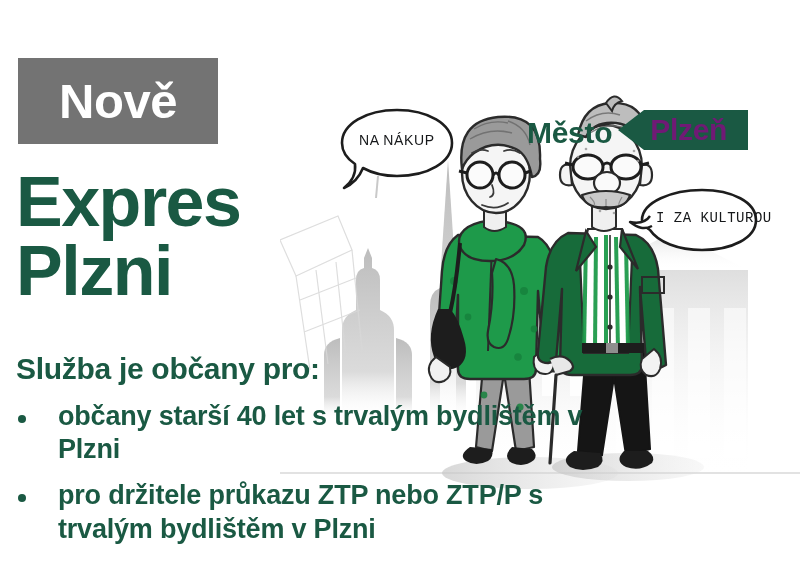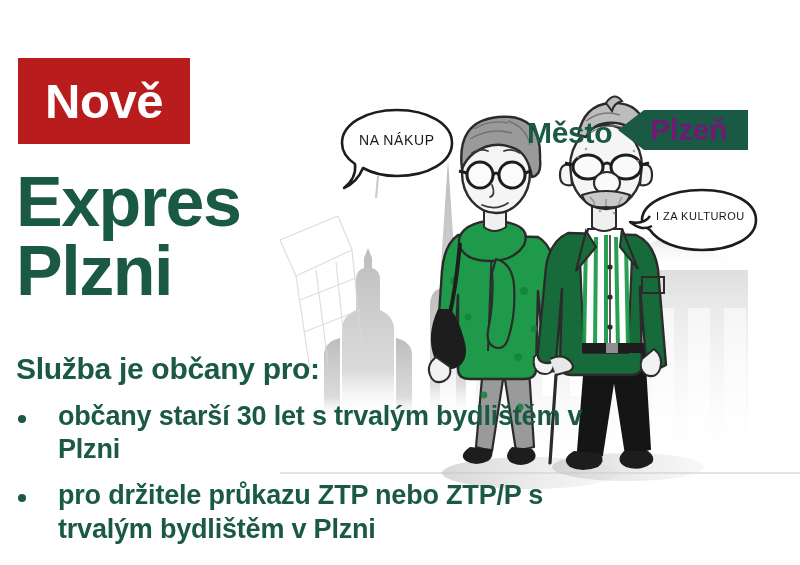--- a/index.html
+++ b/index.html
@@ -12,22 +12,22 @@
     position:relative;
   }
   .poster{position:absolute;inset:0;background:#ffffff;overflow:hidden;}
 
   
   .bg-city{position:absolute;left:280px;top:120px;width:520px;height:420px;}
   .bg-city svg{display:block;width:100%;height:100%;}
 
   
   .badge{
-    position:absolute;left:18px;top:58px;width:172px;height:86px;
-    background:#b91c1c;display:flex;align-items:center;justify-content:center;
+    position:absolute;left:18px;top:58px;width:200px;height:86px;
+    background:#737373;display:flex;align-items:center;justify-content:center;
   }
   .badge-text{
     color:#ffffff;font-weight:700;font-size:49px;letter-spacing:-0.5px;
     line-height:1;font-family:"Liberation Sans", sans-serif;
   }
 
   
   .title{
     position:absolute;left:16px;top:168px;width:420px;
     color:#1A5943;font-weight:700;font-size:70px;line-height:0.98;
@@ -71,21 +71,21 @@
   
   .bubble{position:absolute;}
   .bubble svg{display:block;overflow:visible;}
   .bubble-text{
     position:absolute;color:#16181a;font-family:"Liberation Sans", sans-serif;
     font-weight:400;white-space:nowrap;
   }
   #bubble1{left:338px;top:108px;}
   #bubble1 .bubble-text{left:21px;top:24px;font-size:14px;letter-spacing:0.6px;}
   #bubble2{left:640px;top:188px;}
-  #bubble2 .bubble-text{left:16px;top:22px;font-size:11px;letter-spacing:0.5px;}
+  #bubble2 .bubble-text{left:16px;top:22px;font-size:14px;letter-spacing:0.5px;font-family:Liberation Mono, monospace;}
 </style>
 </head>
 <body>
 
 <div class="poster">
 
   <div class="bg-city">
     <svg viewBox="0 0 520 420" xmlns="http://www.w3.org/2000/svg">
       <defs>
         <linearGradient id="fade" x1="0" y1="0" x2="0" y2="1">
@@ -326,21 +326,21 @@
   </div>
 
   <div class="title">
     <span class="l1">Expres</span>
     <span class="l2">Plzni</span>
   </div>
 
   <div class="subtitle">Služba je občany pro:</div>
 
   <ul class="bullets">
-    <li>občany starší 30 let s trvalým bydlištěm v Plzni</li>
+    <li>občany starší 40 let s trvalým bydlištěm v Plzni</li>
     <li>pro držitele průkazu ZTP nebo ZTP/P s trvalým bydlištěm v Plzni</li>
   </ul>
 
   <div class="logo">
     <span class="logo-mesto">Město</span>
     <span class="logo-tag">
       <svg width="130" height="40" viewBox="0 0 130 40" xmlns="http://www.w3.org/2000/svg">
         <path d="M26 0 L130 0 L130 40 L26 40 L0 20 Z" fill="#1A5943"></path>
       </svg>
       <span class="logo-plzen">Plzeň</span>

